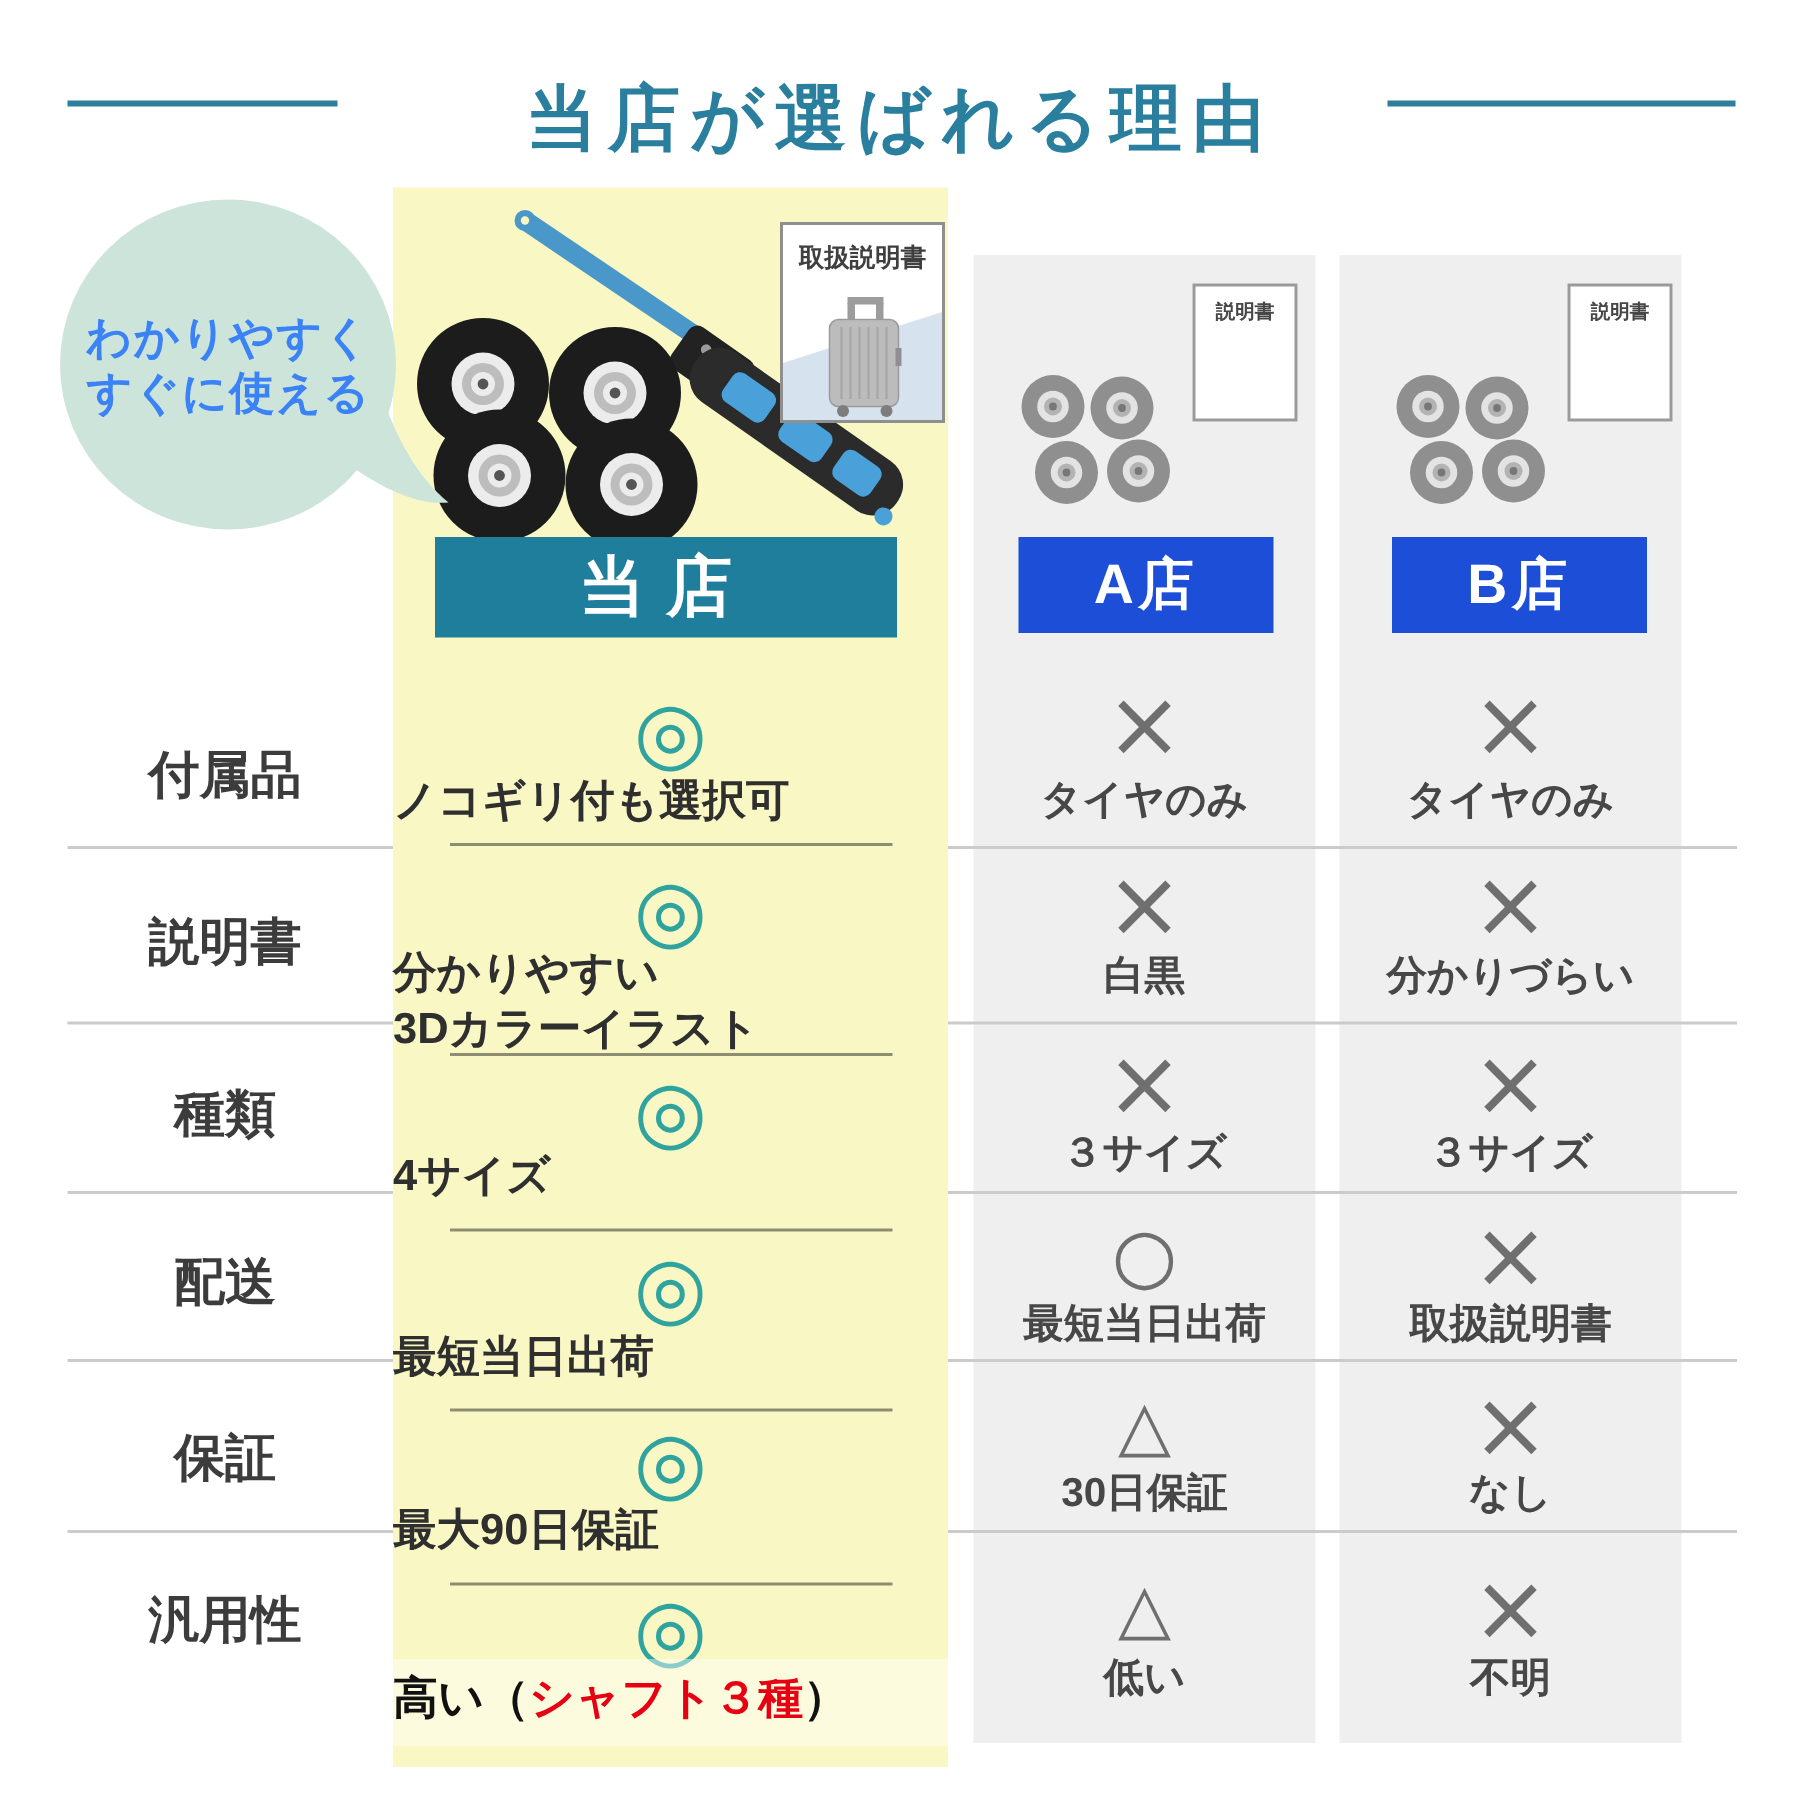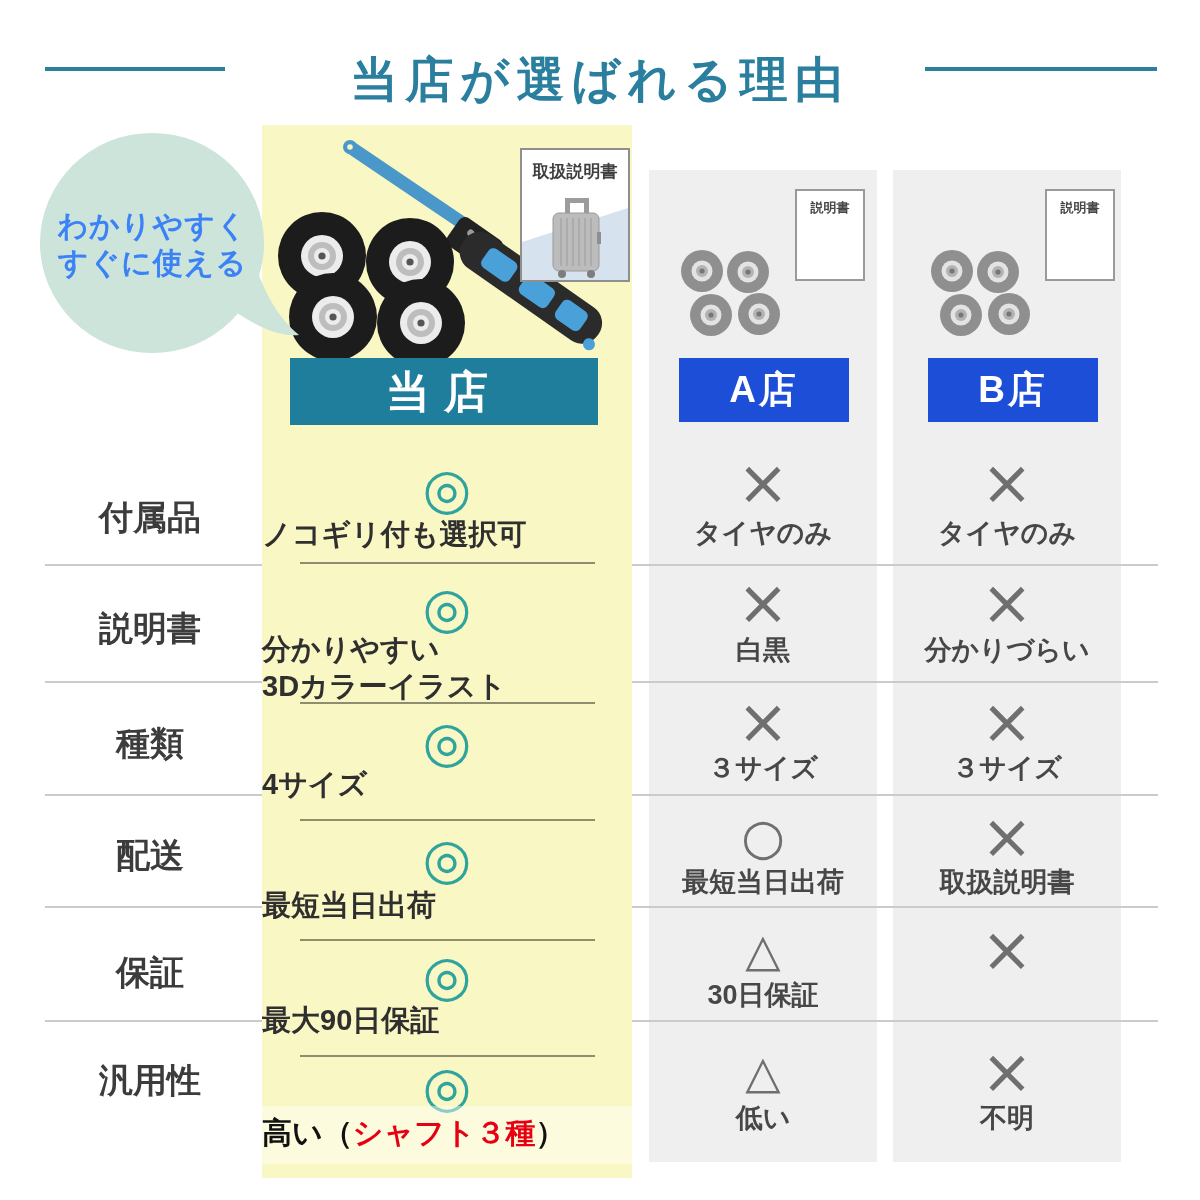--- a/index.html
+++ b/index.html
@@ -161,20 +161,21 @@
     <div class="banner-gray" style="left:35px;">B店</div>
     <div class="g-mark x" style="top:281px;">×</div>
     <div class="g-text" style="top:342px;">タイヤのみ</div>
     <div class="g-mark x" style="top:401px;">×</div>
     <div class="g-text" style="top:459px;">分かりづらい</div>
     <div class="g-mark x" style="top:520px;">×</div>
     <div class="g-text" style="top:577px;">３サイズ</div>
     <div class="g-mark x" style="top:635px;">×</div>
     <div class="g-text" style="top:691px;">取扱説明書</div>
     <div class="g-mark x" style="top:748px;">×</div>
+    <div class="g-text" style="top:804px;">なし</div>
     <div class="g-mark x" style="top:870px;">×</div>
     <div class="g-text" style="top:927px;">不明</div>
   </div>
 
   <div class="divider" style="top:564px;"></div>
   <div class="divider" style="top:681px;"></div>
   <div class="divider" style="top:794px;"></div>
   <div class="divider" style="top:906px;"></div>
   <div class="divider" style="top:1020px;"></div>
 

